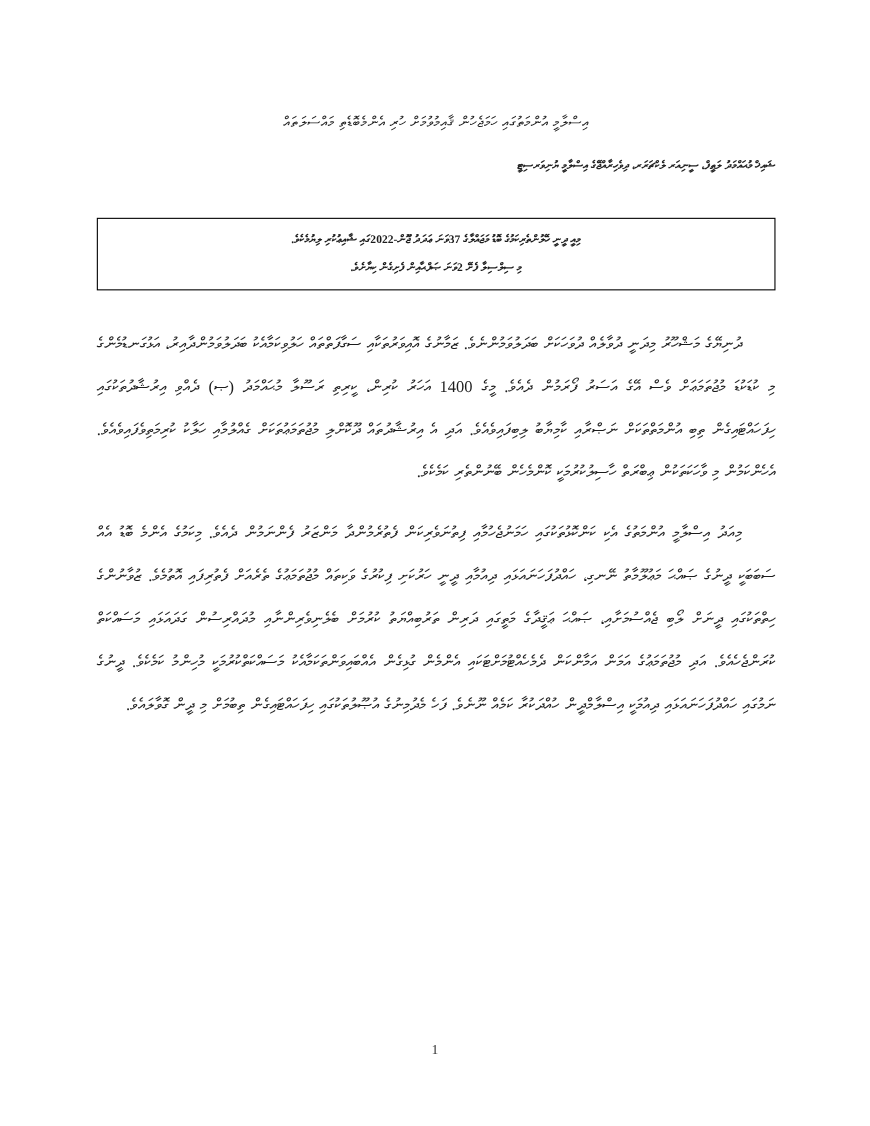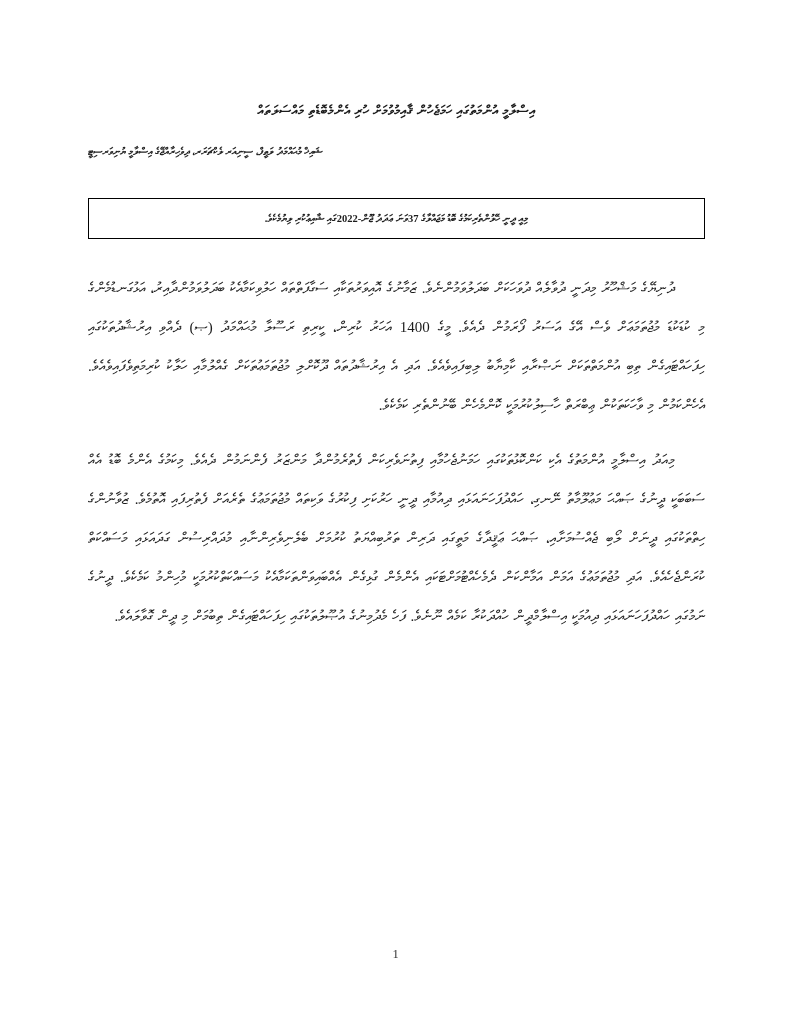--- a/index.html
+++ b/index.html
@@ -22,27 +22,27 @@
     position: absolute;
     top: 0;
     right: 86px;
     left: 88px;
     direction: rtl;
   }
   .doc-title {
     margin: 92px 0 0 0;
     text-align: center;
     font-size: 13.5px;
-    font-weight: bold;
+    font-weight: normal;
     line-height: 38px;
     letter-spacing: 0.5px;
   }
   .doc-subtitle {
     margin-top: 10px;
-    text-align: left;
+    text-align: right;
     font-size: 10.5px;
     font-weight: bold;
     line-height: 24px;
     color: #222222;
   }
   .notice-box {
     margin-top: 34px;
     border: 1.5px solid #000000;
     padding: 7px 14px;
     text-align: center;
@@ -79,20 +79,21 @@
 
 <div class="page">
   <div class="content">
 
     <h1 class="doc-title">އިސްލާމީ އުންމަތުގައި ހަމަޖެހުން ޤާއިމުވުމަށް ހުރި އެންމެބޮޑެތި މައްސަލަތައް</h1>
 
     <div class="doc-subtitle">ޝައިޚް މުޙައްމަދު ލަޠީފް، ސީނިއަރ ލެކްޗަރަރ، ދިވެހިރާއްޖޭގެ އިސްލާމީ ޔުނިވަރސިޓީ</div>
 
     <div class="notice-box">
       <div class="box-line">މިއީ ދީނީ ހޭލުންތެރިކަމުގެ ބޮޑު މަޖައްލާގެ 37ވަނަ ޢަދަދު ޖޫން-2022ގައި ޝާއިޢުކުރި ލިޔުމެކެވެ.</div>
+      <div class="box-line">މި ސިލްސިލާ ފެށޭ 2ވަނަ ޞަފްޙާއިން ފެށިގެން ކިޔާށެވެ.</div>
     </div>
 
     <p class="para">ދުނިޔޭގެ މަޝްހޫރު މިދަނީ ދުވާލެއް ދުވަހަކަށް ބަދަލުވަމުންނެވެ. ޒަމާނުގެ އޮއިވަރުތަކާއި ސަގާފަތްތައް ހަލުވިކަމާއެކު ބަދަލުވަމުންދާއިރު، އަޅުގަނޑުމެންގެ މި ކުޑަކުޑަ މުޖުތަމަޢަށް ވެސް އޭގެ އަސަރު ފޯރަމުން ދެއެވެ. މީގެ 1400 އަހަރު ކުރިން، ކީރިތި ރަސޫލާ މުޙައްމަދު (ޞ) ދެއްވި އިރުޝާދުތަކުގައި ހިފަހައްޓައިގެން ތިބި އުންމަތްތަކަށް ނަޞްރާއި ކާމިޔާބު ލިބިފައިވެއެވެ. އަދި އެ އިރުޝާދުތައް ދޫކޮށްލި މުޖުތަމަޢުތަކަށް ގެއްލުމާއި ހަލާކު ކުރިމަތިވެފައިވެއެވެ. އެހެންކަމުން މި ވާހަކަތަކުން ޢިބްރަތް ހާސިލުކުރުމަކީ ކޮންމެހެން ބޭނުންތެރި ކަމެކެވެ.</p>
 
     <p class="para">މިއަދު އިސްލާމީ އުންމަތުގެ އެކި ކަންކޮޅުތަކުގައި ހަމަނުޖެހުމާއި ފިތުނަވެރިކަން ފެތުރެމުންދާ މަންޒަރު ފެންނަމުން ދެއެވެ. މިކަމުގެ އެންމެ ބޮޑު އެއް ސަބަބަކީ ދީނުގެ ޞައްޙަ މަޢުލޫމާތު ނޭނގި، ހައްދުފަހަނައަޅައި ދިއުމާއި ދީނީ ހަރުކަށި ފިކުރުގެ ވަކިތައް މުޖުތަމަޢުގެ ތެރެއަށް ފެތުރިފައި އޮތުމެވެ. ޒުވާނުންގެ ހިތްތަކުގައި ދީނަށް ލޯބި ޖެއްސުމަށާއި، ޞައްޙަ ޢަޤީދާގެ މަތީގައި ދަރިން ތަރުބިއްޔަތު ކުރުމަށް ބެލެނިވެރިންނާއި މުދައްރިސުން ގަދައަޅައި މަސައްކަތް ކުރަންޖެހެއެވެ. އަދި މުޖުތަމަޢުގެ އަމަން އަމާންކަން ދެމެހެއްޓުމަށްޓަކައި އެންމެން ގުޅިގެން އެއްބައިވަންތަކަމާއެކު މަސައްކަތްކުރުމަކީ މުހިންމު ކަމެކެވެ. ދީނުގެ ނަމުގައި ހައްދުފަހަނައަޅައި ދިއުމަކީ އިސްލާމްދީން ހުއްދަކުރާ ކަމެއް ނޫނެވެ. ފަހެ މެދުމިނުގެ އުޞޫލުތަކުގައި ހިފަހައްޓައިގެން ތިބުމަށް މި ދީން ގޮވާލައެވެ.</p>
 
   </div>
 
   <div class="page-number">1</div>
 </div>

